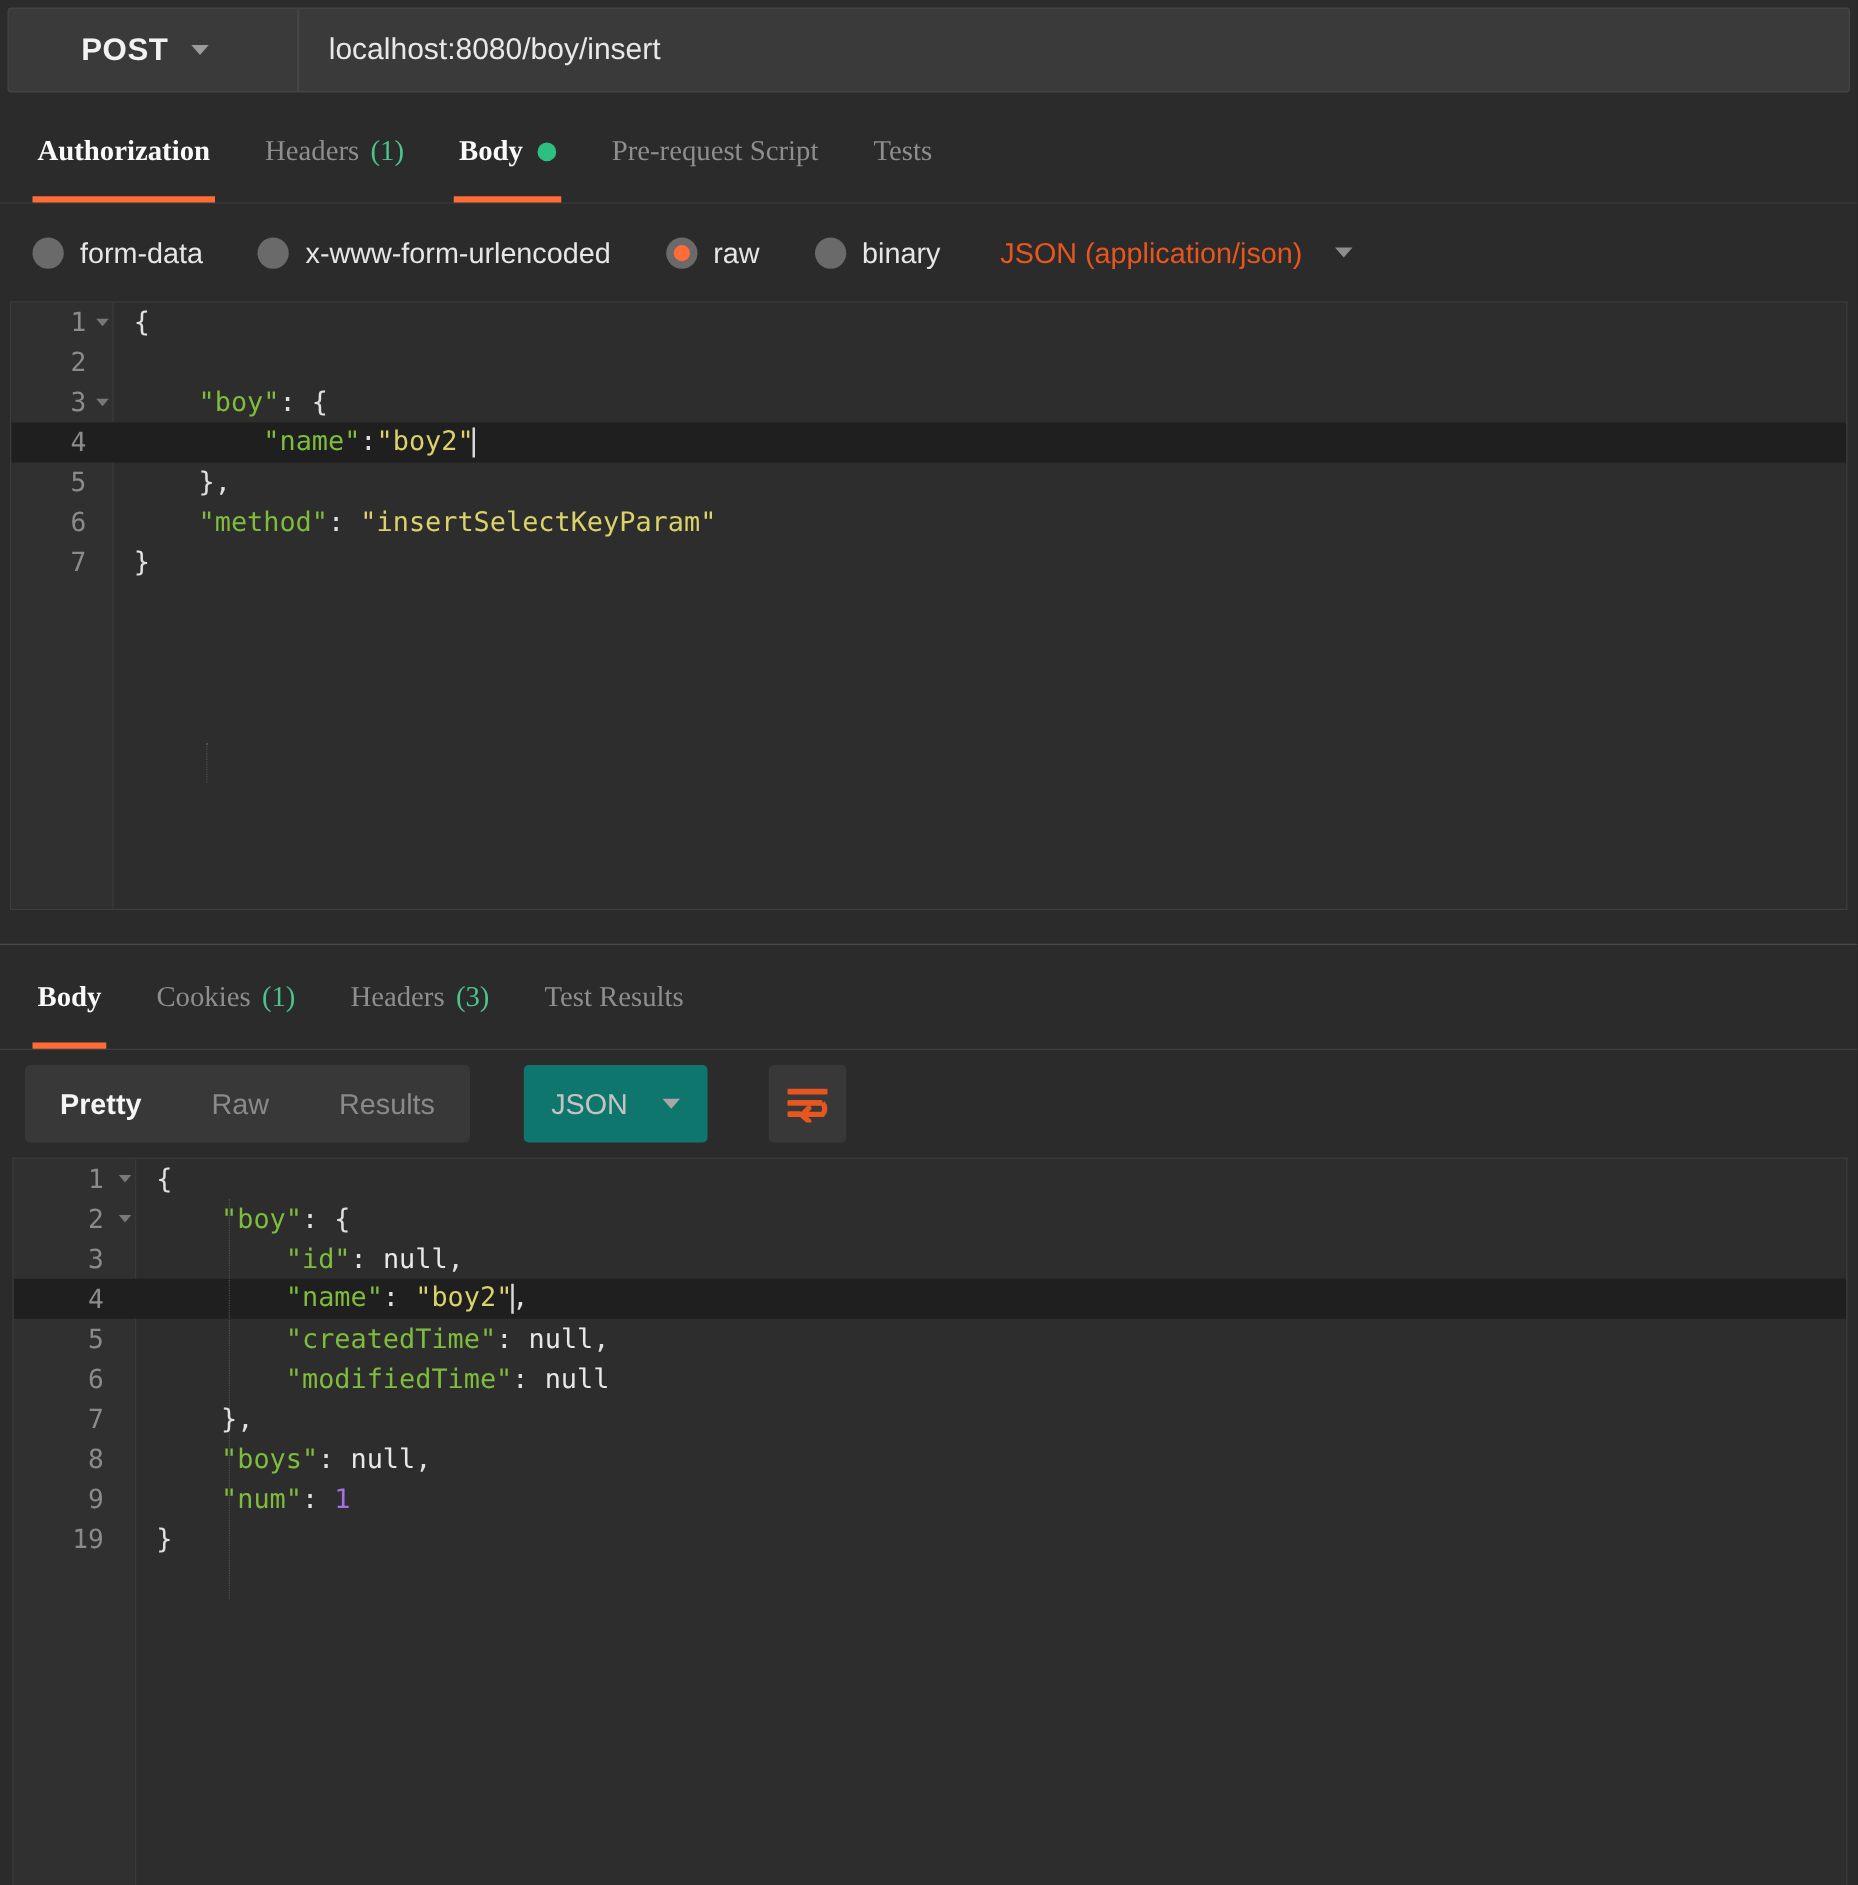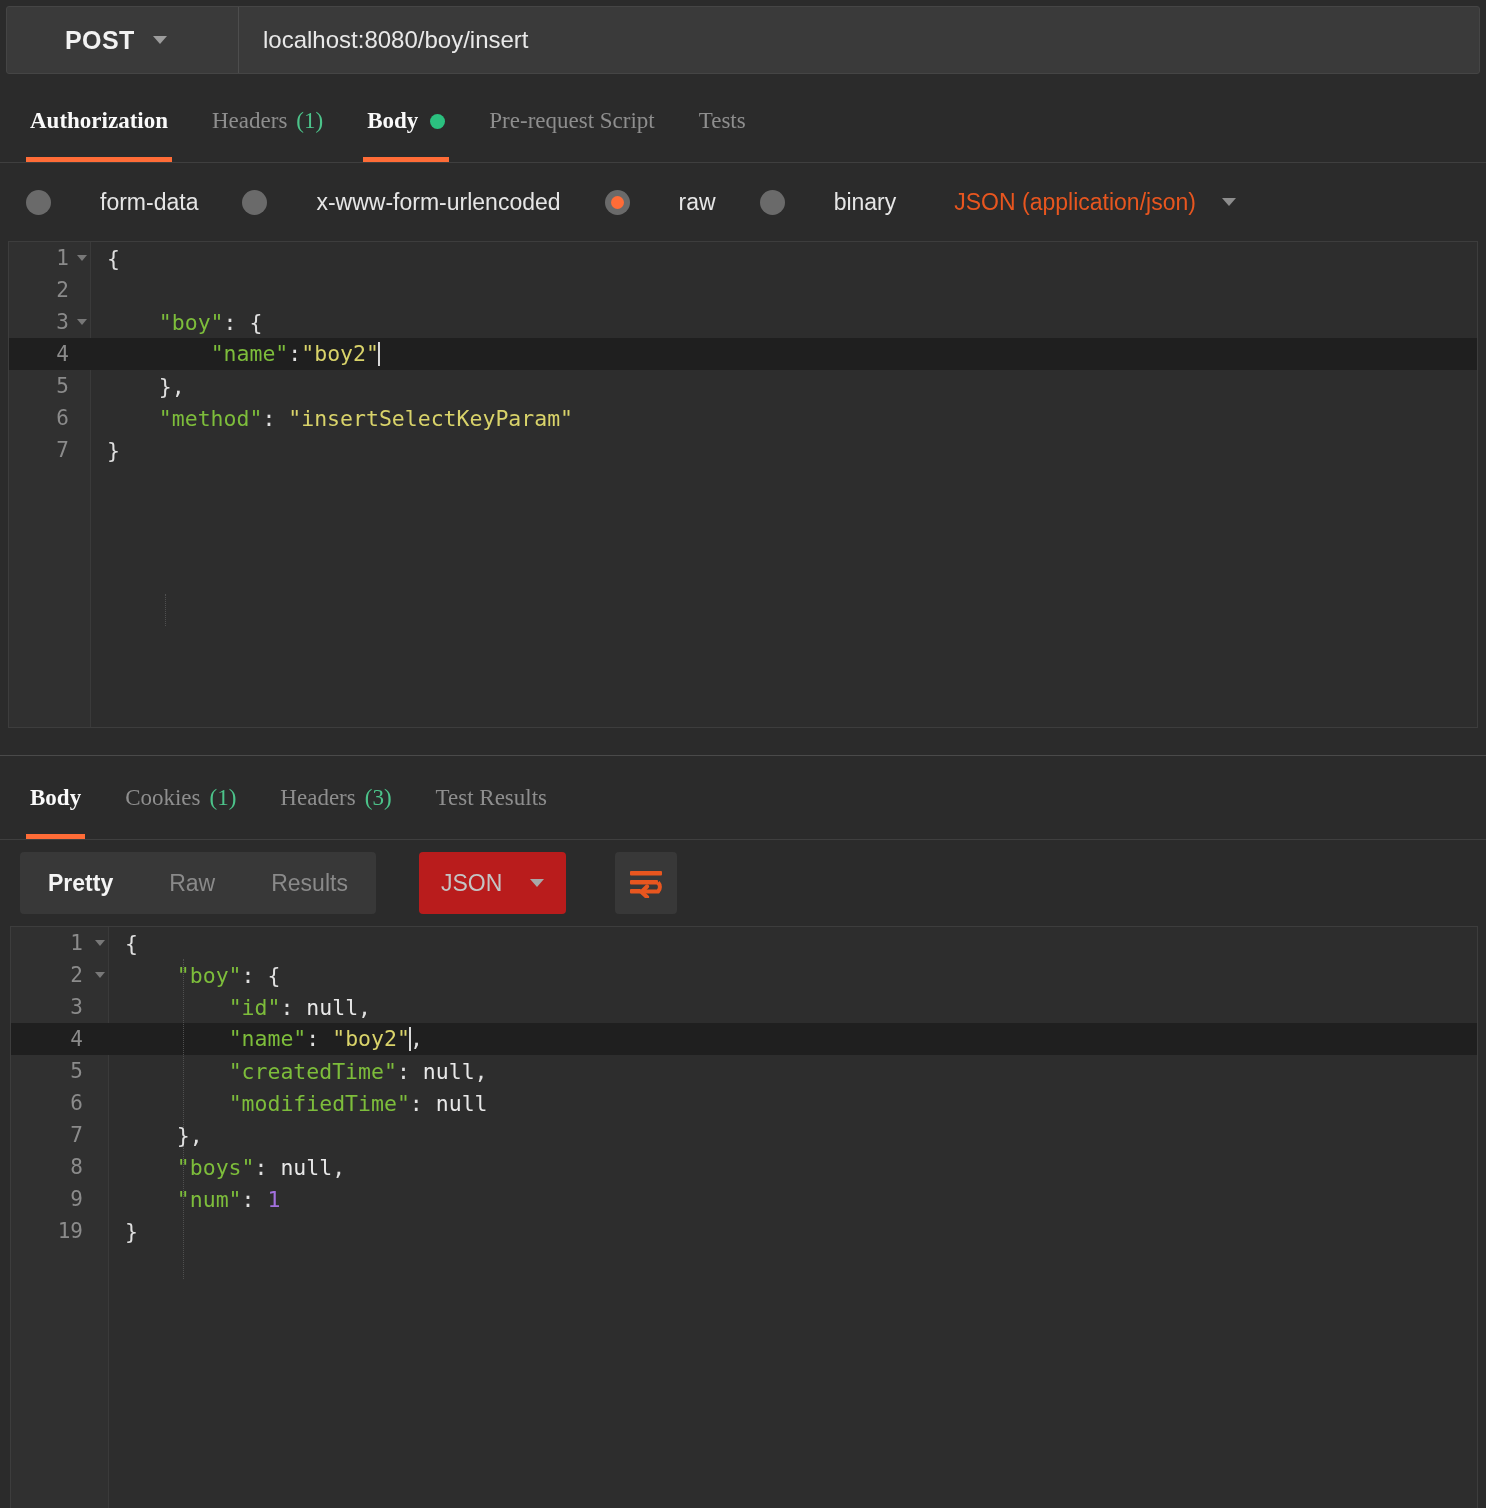--- a/index.html
+++ b/index.html
@@ -119,21 +119,20 @@
     padding: 0 26px;
     background: #2b2b2b;
     flex: 0 0 auto;
   }
   .radio-item {
     display: flex;
     align-items: center;
     margin-right: 44px;
     cursor: pointer;
     white-space: nowrap;
-    gap: 36px;
   }
   .radio {
     width: 25px; height: 25px;
     border-radius: 50%;
     background: #6a6a6a;
     margin-right: 13px;
     flex: 0 0 auto;
     display: flex;
     align-items: center;
     justify-content: center;
@@ -143,21 +142,21 @@
     content: "";
     width: 13px; height: 13px;
     border-radius: 50%;
     background: #ff6c37;
   }
   .radio-label { color: #e6e6e6; font-size: 23px; }
   .ctype {
     display: flex;
     align-items: center;
     cursor: pointer;
-    margin-left: 14px;
+    margin-left: 4px;
   }
   .ctype-label { color: #e8561f; font-size: 23px; }
   .ctype .caret-sm { margin-left: 26px; border-top-color: #8d8d8d; }
 
   
   .editor {
     background: #2d2d2d;
     border: 1px solid #3d3d3d;
     margin: 0 8px;
     position: relative;
@@ -281,21 +280,21 @@
     display: flex;
     align-items: center;
     padding: 0 28px;
     font-size: 23px;
     color: #8a8a8a;
     cursor: pointer;
   }
   .seg.active { color: #f5f5f5; font-weight: bold; }
   .fmt-select {
     height: 62px;
-    background: #b91c1c;
+    background: #0f766e;
     border-radius: 4px;
     margin-left: 20px;
     display: flex;
     align-items: center;
     padding: 0 22px;
     cursor: pointer;
     justify-content: flex-end;
   }
   .fmt-label { color: #c4c4c4; font-size: 23px; }
   .fmt-select .caret-sm { margin-left: 28px; border-top-color: #a8a8a8; }

